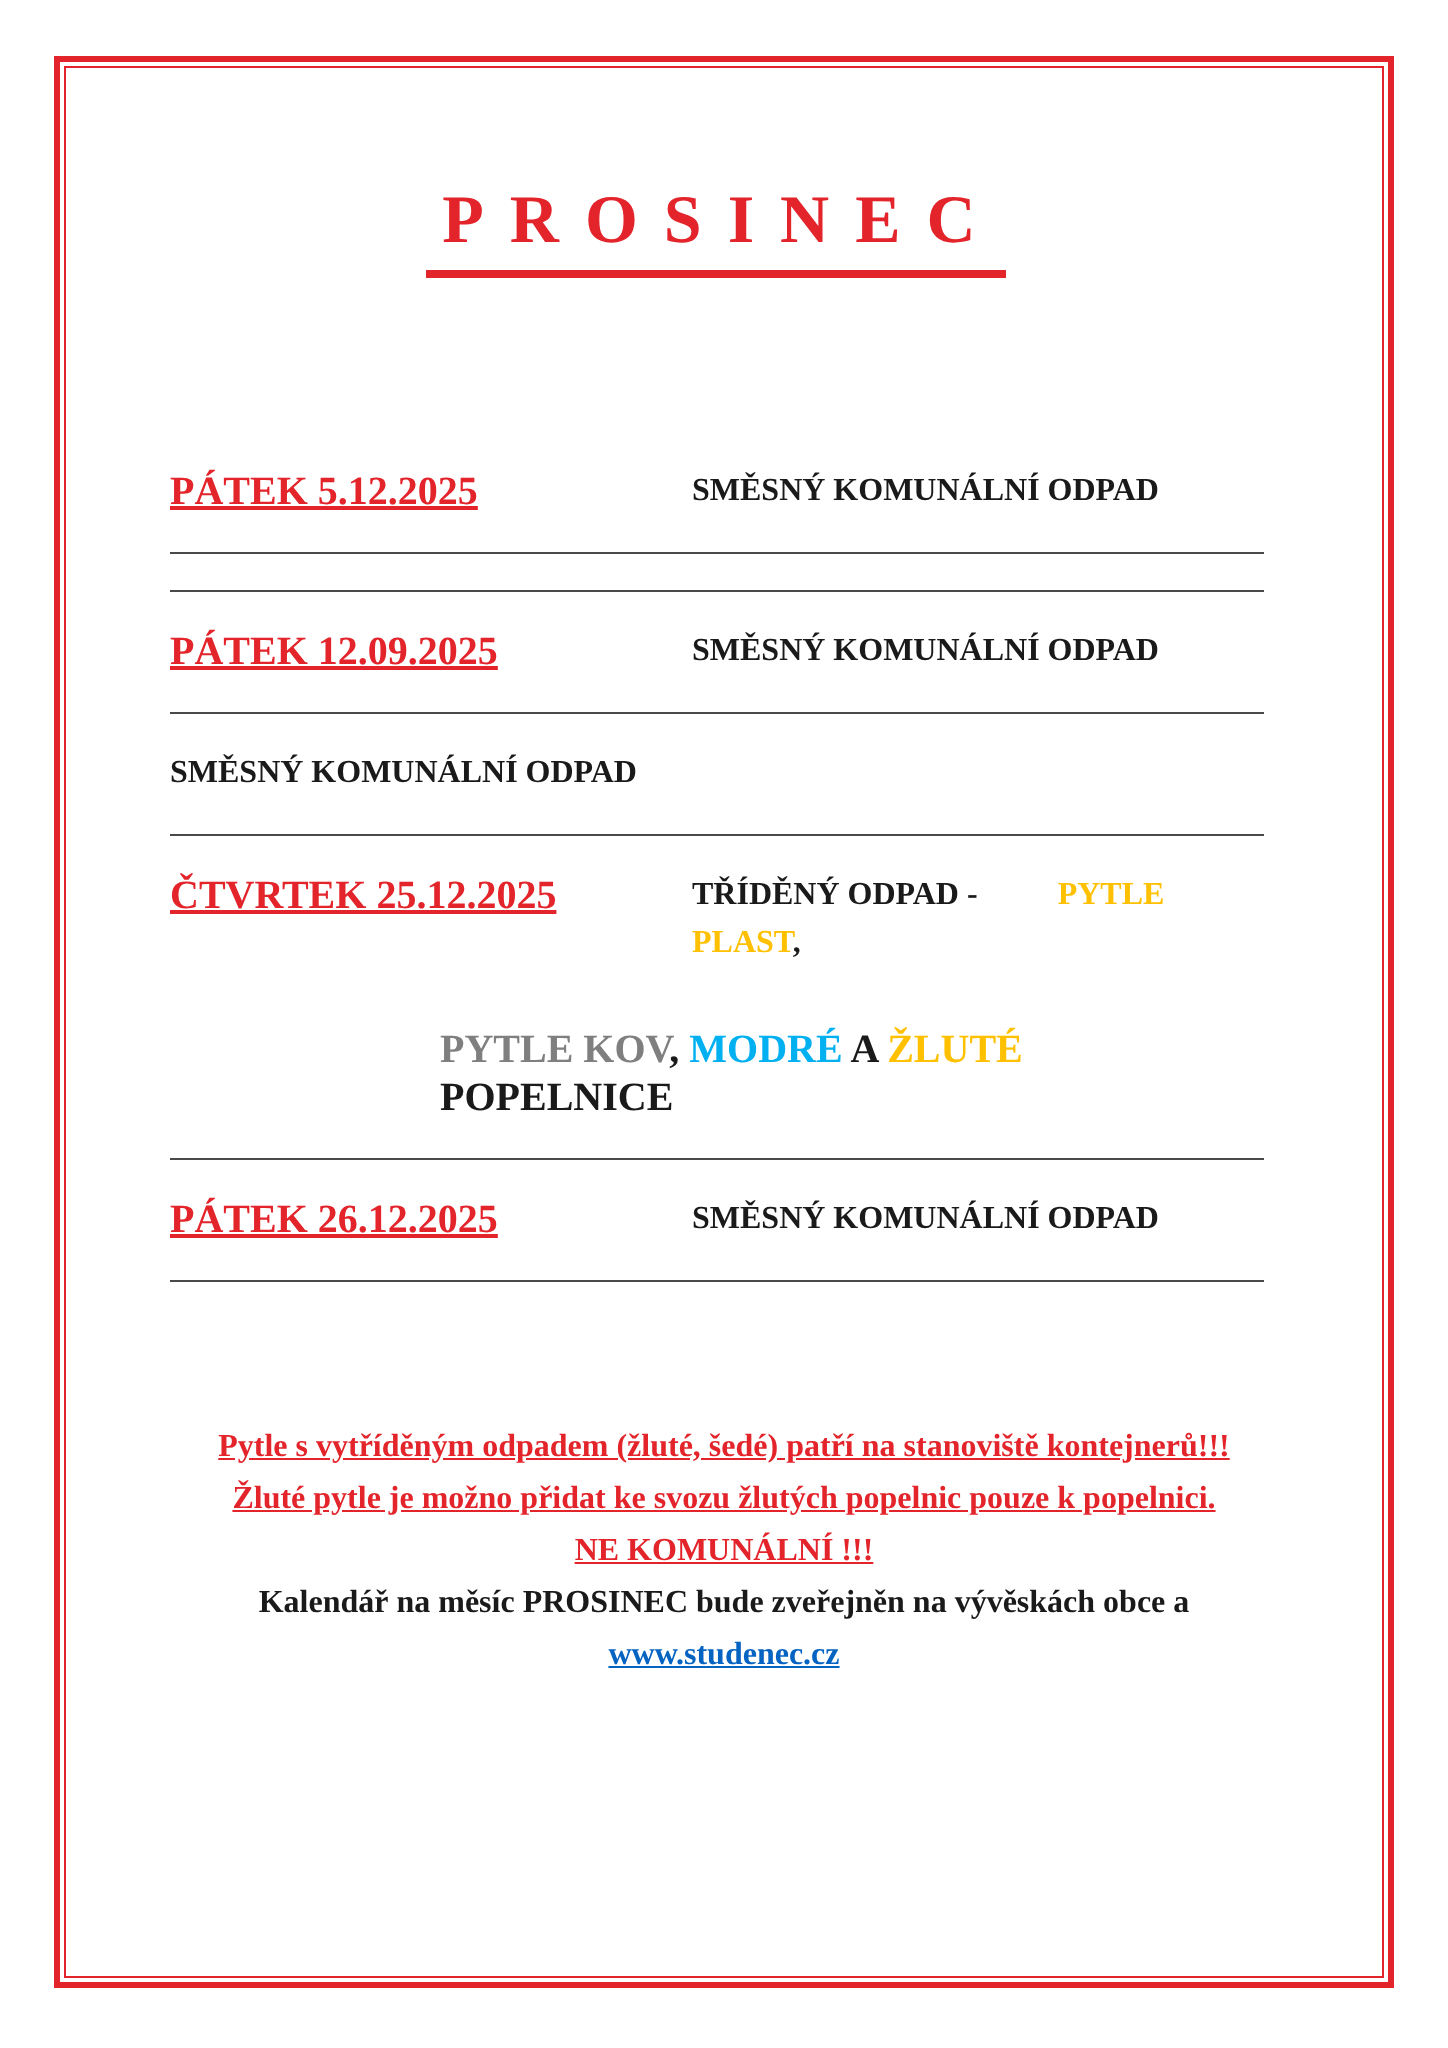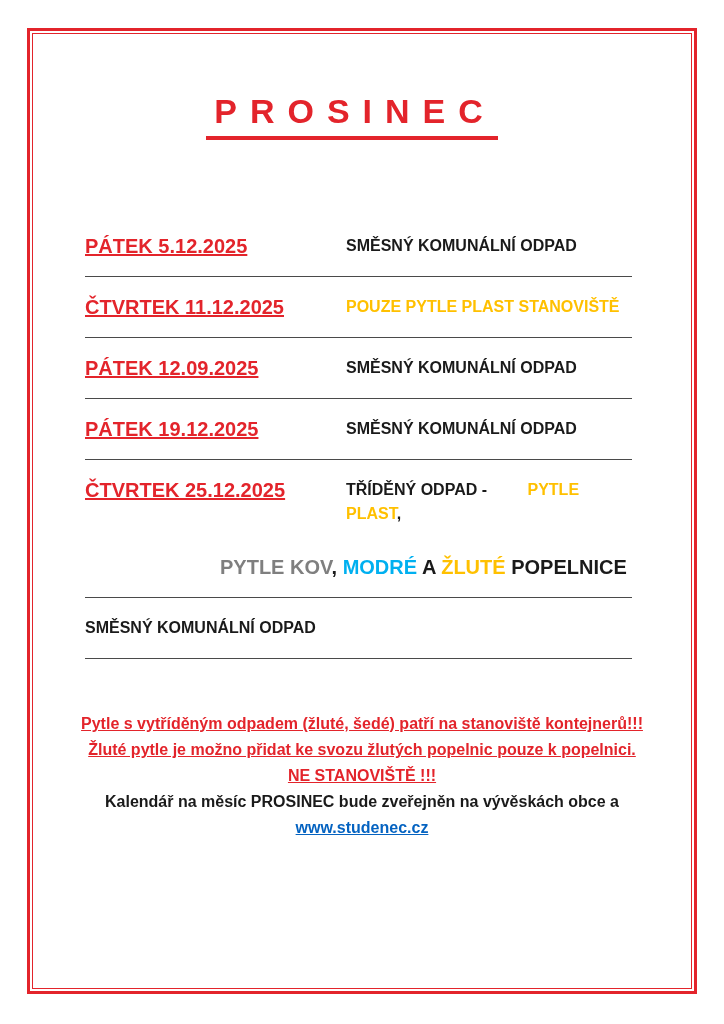--- a/index.html
+++ b/index.html
@@ -1,22 +1,23 @@
 <!DOCTYPE html>
 <html style="--c-red: #E3242B; --c-yellow: #FFC000; --c-blue: #00B0F0; --c-gray: #7F7F7F; --c-black: #1A1A1A; --c-link_blue: #0563C1; --c-divider: #4A4A4A;"><head>
 <meta charset="utf-8">
 <style>
   html, body { margin: 0; padding: 0; background: #ffffff; }
   .page {
     position: relative;
     width: 704px;
     height: 1024px;
     background: #ffffff;
-    font-family: Liberation Sans, sans-serif;
+    font-family: Liberation Serif, serif;
     overflow: hidden;
+    padding-left: 12px;
   }
   
   .frame-outer {
     position: absolute;
     left: 27px; top: 28px;
     width: 664px; height: 960px;
     border: 3px solid var(--c-red);
   }
   .frame-inner {
     position: absolute;
@@ -116,60 +117,54 @@
   </h1>
 
   <div class="schedule" id="schedule">
       <div class="srow">
         <div class="srow-main">
           <div class="sdate">PÁTEK 5.12.2025</div>
           <div class="sdesc"><span style="color: var(--c-black);">SMĚSNÝ KOMUNÁLNÍ ODPAD</span></div>
         </div>
       </div>
       <div class="sdivider"></div>
-      <div class="srow">
-        <div class="srow-main">
-          <div class="sdate">ČTVRTEK 11.12.2025</div>
-          <div class="sdesc"><span style="color: var(--c-yellow);">POUZE PYTLE PLAST STANOVIŠTĚ</span></div>
-        </div>
-      </div>
       <div class="sdivider"></div>
       <div class="srow">
         <div class="srow-main">
           <div class="sdate">PÁTEK 12.09.2025</div>
           <div class="sdesc"><span style="color: var(--c-black);">SMĚSNÝ KOMUNÁLNÍ ODPAD</span></div>
         </div>
       </div>
       <div class="sdivider"></div>
       <div class="srow">
         <div class="srow-main">
-          <div class="sdate">PÁTEK 19.12.2025</div>
           <div class="sdesc"><span style="color: var(--c-black);">SMĚSNÝ KOMUNÁLNÍ ODPAD</span></div>
         </div>
       </div>
       <div class="sdivider"></div>
       <div class="srow">
         <div class="srow-main">
           <div class="sdate">ČTVRTEK 25.12.2025</div>
           <div class="sdesc"><span style="color: var(--c-black);">TŘÍDĚNÝ ODPAD - </span><span style="color: var(--c-yellow); margin-left: 36px;">PYTLE PLAST</span><span style="color: var(--c-black);">,</span></div>
         </div>
         <div class="sline2"><span style="color: var(--c-gray);">PYTLE KOV</span><span style="color: var(--c-black);">, </span><span style="color: var(--c-blue);">MODRÉ</span><span style="color: var(--c-black);"> A </span><span style="color: var(--c-yellow);">ŽLUTÉ</span><span style="color: var(--c-black);"> POPELNICE</span></div>
       </div>
       <div class="sdivider"></div>
       <div class="srow">
         <div class="srow-main">
+          <div class="sdate">PÁTEK 26.12.2025</div>
           <div class="sdesc"><span style="color: var(--c-black);">SMĚSNÝ KOMUNÁLNÍ ODPAD</span></div>
         </div>
       </div>
       <div class="sdivider"></div>
     </div>
 
   <div class="footer">
     <div id="warnings">
         <div class="warn-line">Pytle s vytříděným odpadem (žluté, šedé) patří na stanoviště kontejnerů!!!</div>
         <div class="warn-line">Žluté pytle je možno přidat ke svozu žlutých popelnic pouze k popelnici.</div>
-        <div class="warn-line">NE STANOVIŠTĚ !!!</div>
+        <div class="warn-line">NE KOMUNÁLNÍ !!!</div>
       </div>
     <div class="info-line">Kalendář na měsíc PROSINEC bude zveřejněn na vývěskách obce a</div>
     <a class="site-link">www.studenec.cz</a>
   </div>
 
 </div>
 
 </body></html>

